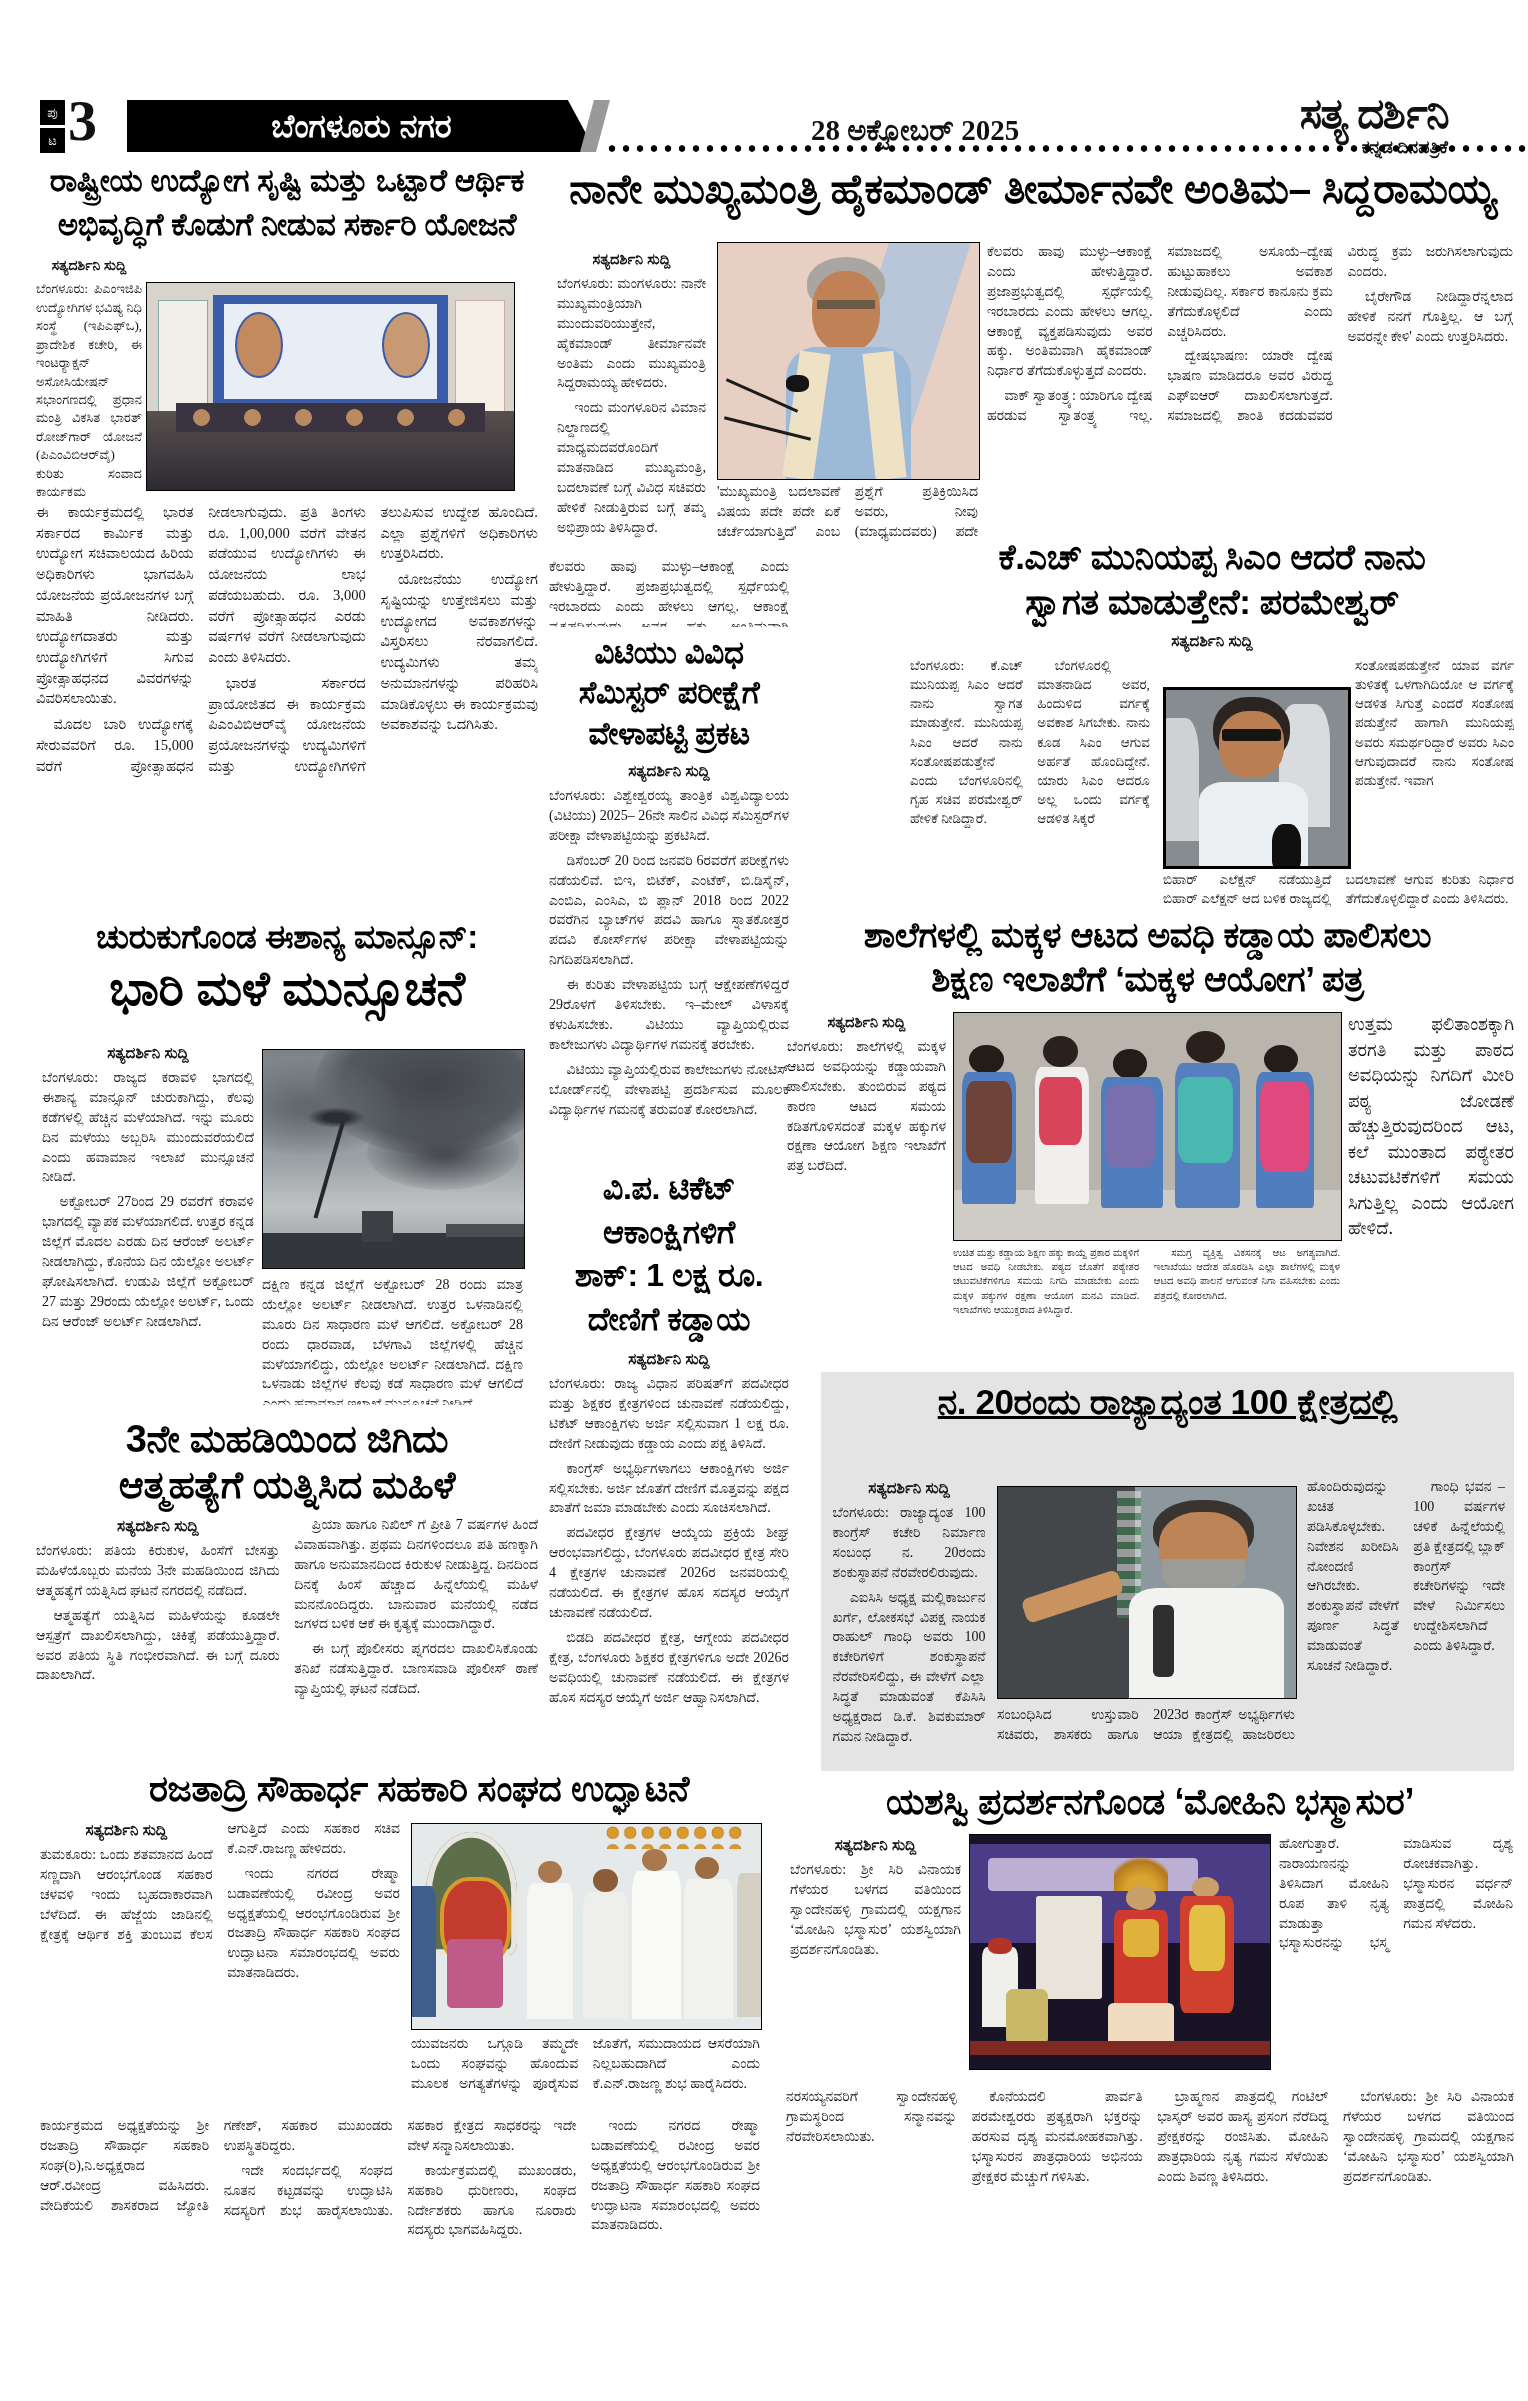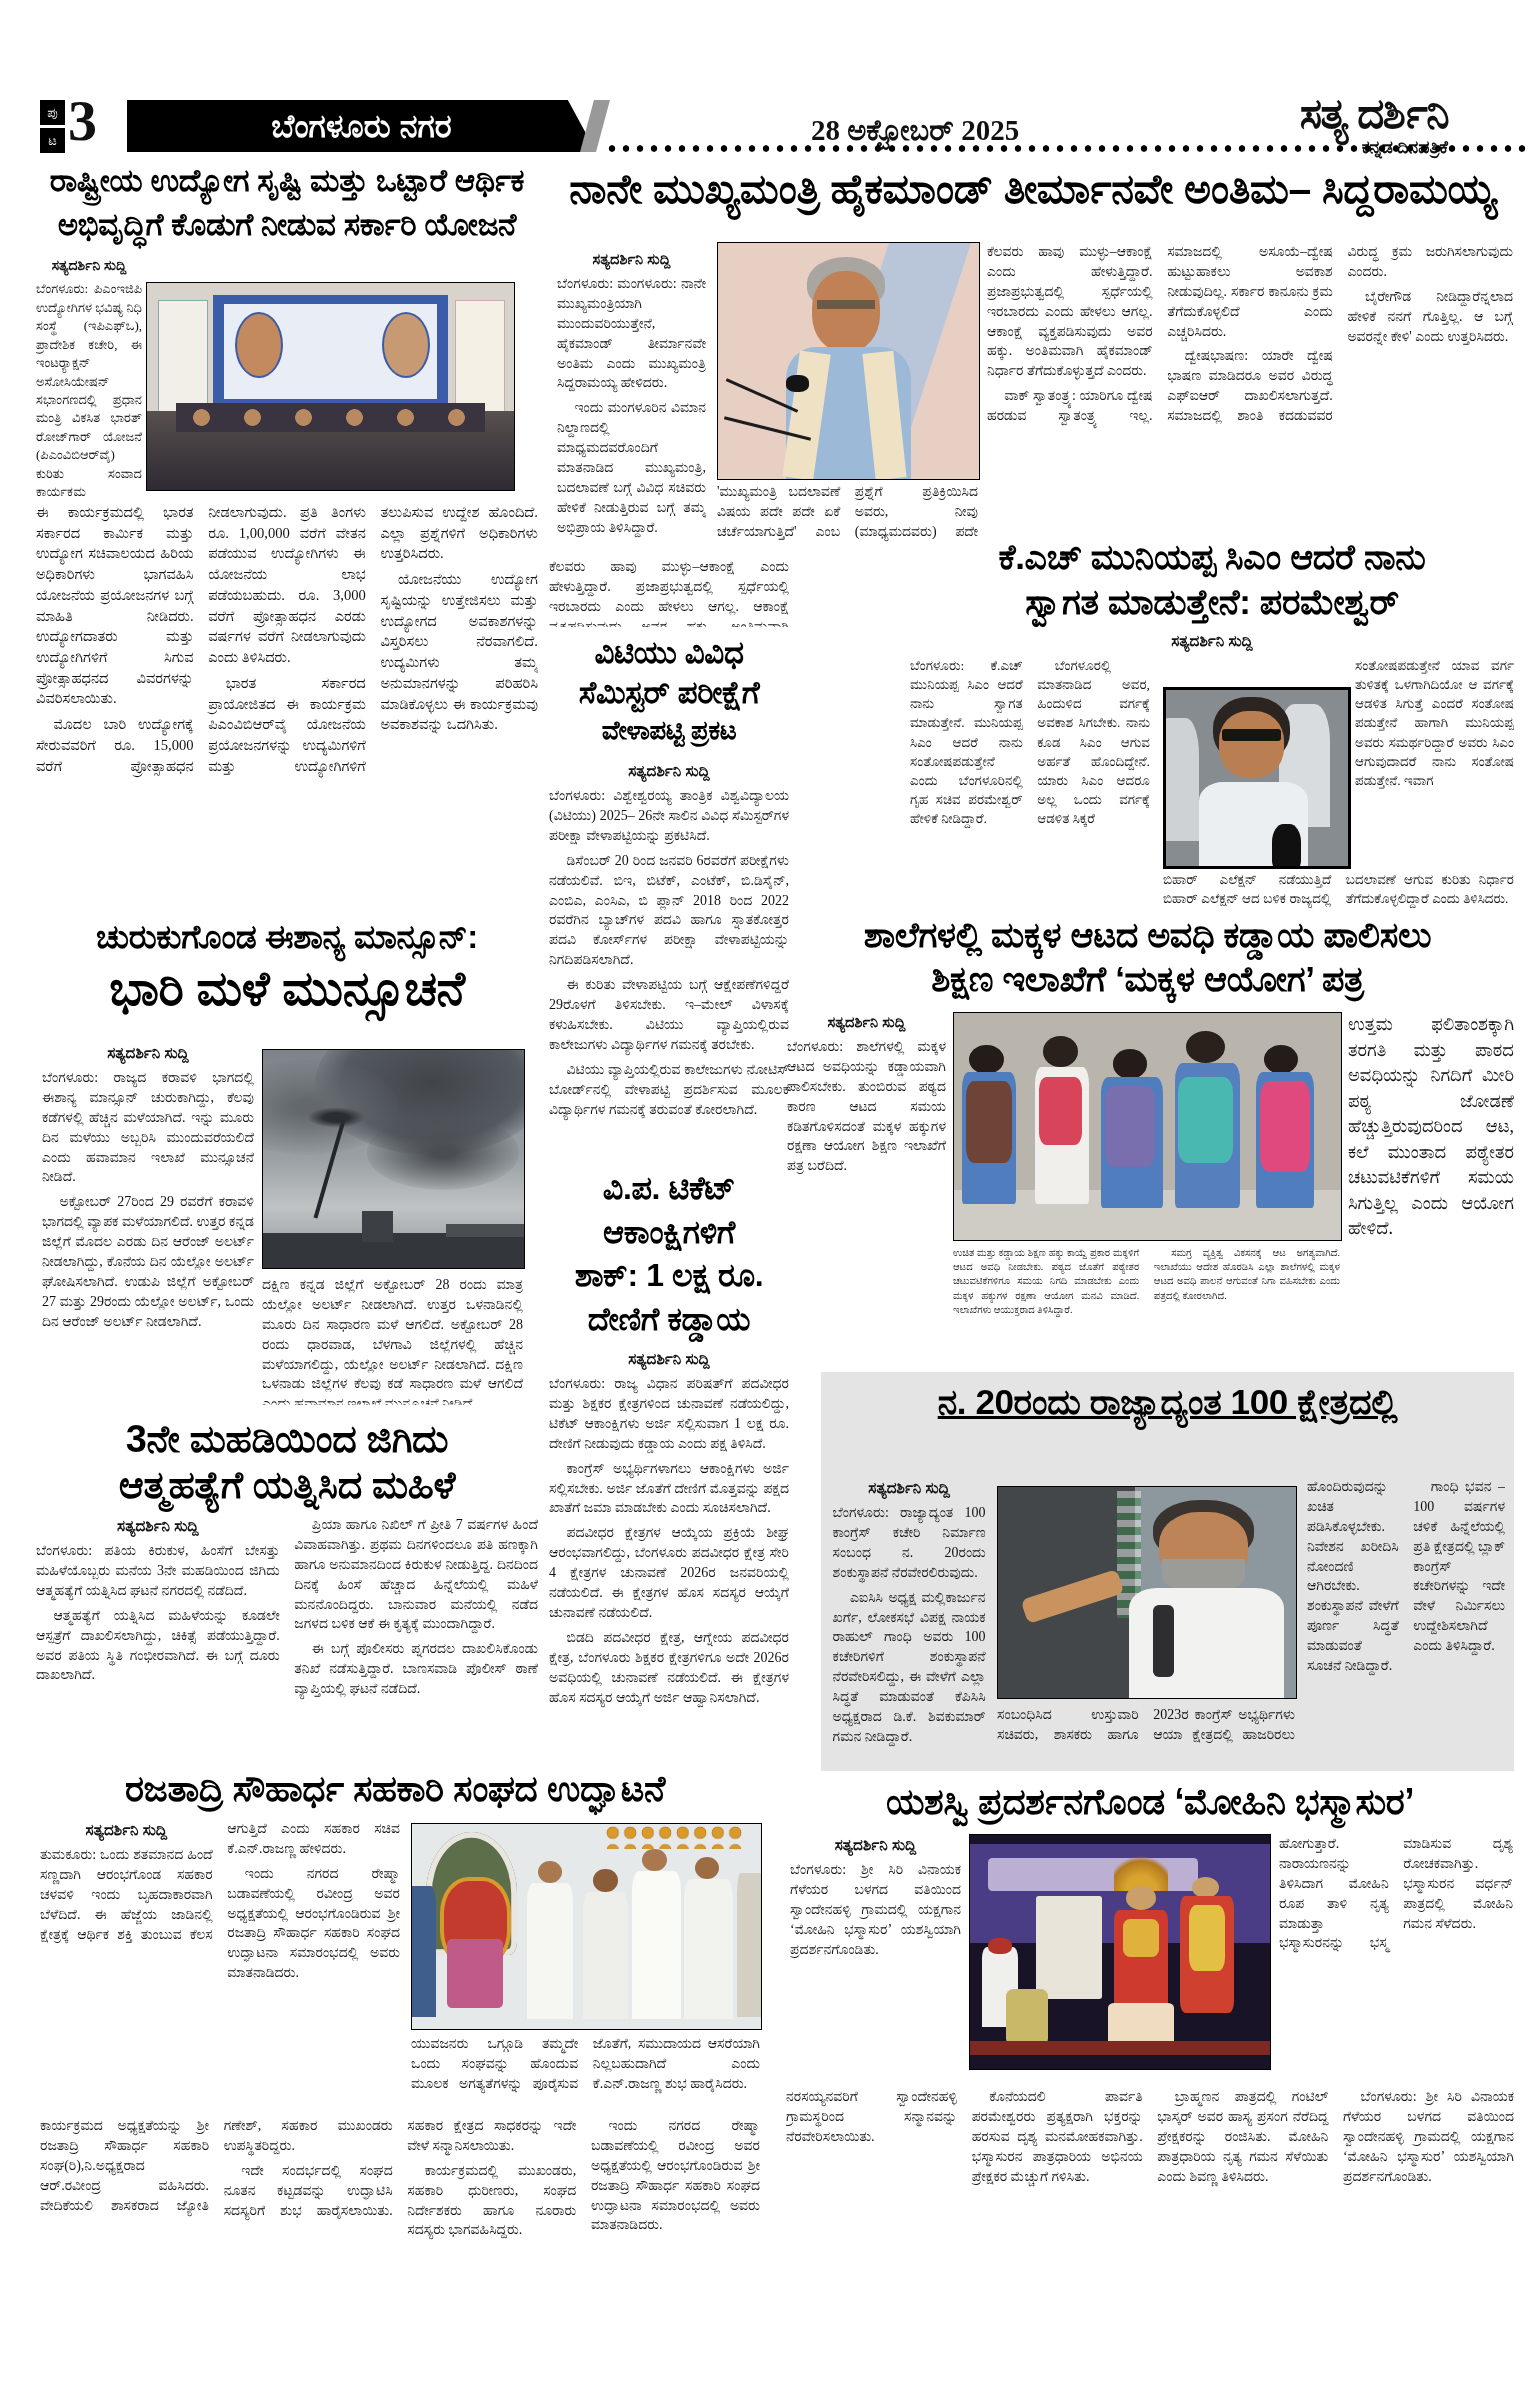--- a/index.html
+++ b/index.html
@@ -145,21 +145,21 @@
     <div class="ps" style="left:70%;top:80%;width:100%;height:6%;background:#4a4e53;"></div>
   </div>
   <div class="bt" style="left:262px;top:1275px;width:261px;height:130px;font-size:14px;">
     <p class="ni">ದಕ್ಷಿಣ ಕನ್ನಡ ಜಿಲ್ಲೆಗೆ ಅಕ್ಟೋಬರ್ 28 ರಂದು ಮಾತ್ರ ಯೆಲ್ಲೋ ಅಲರ್ಟ್ ನೀಡಲಾಗಿದೆ. ಉತ್ತರ ಒಳನಾಡಿನಲ್ಲಿ ಮೂರು ದಿನ ಸಾಧಾರಣ ಮಳೆ ಆಗಲಿದೆ. ಅಕ್ಟೋಬರ್ 28 ರಂದು ಧಾರವಾಡ, ಬೆಳಗಾವಿ ಜಿಲ್ಲೆಗಳಲ್ಲಿ ಹೆಚ್ಚಿನ ಮಳೆಯಾಗಲಿದ್ದು, ಯೆಲ್ಲೋ ಅಲರ್ಟ್ ನೀಡಲಾಗಿದೆ. ದಕ್ಷಿಣ ಒಳನಾಡು ಜಿಲ್ಲೆಗಳ ಕೆಲವು ಕಡೆ ಸಾಧಾರಣ ಮಳೆ ಆಗಲಿದೆ ಎಂದು ಹವಾಮಾನ ಇಲಾಖೆ ಮುನ್ಸೂಚನೆ ನೀಡಿದೆ.</p>
   </div>
 </div>
 
 <div>
   <div class="hl" style="left:549px;top:635px;width:240px;font-size:31px;">ವಿಟಿಯು ವಿವಿಧ</div>
   <div class="hl" style="left:549px;top:675px;width:240px;font-size:31px;">ಸೆಮಿಸ್ಟರ್ ಪರೀಕ್ಷೆಗೆ</div>
-  <div class="hl" style="left:549px;top:716px;width:240px;font-size:26px;">ವೇಳಾಪಟ್ಟಿ ಪ್ರಕಟ</div>
+  <div class="hl" style="left:549px;top:716px;width:240px;font-size:31px;">ವೇಳಾಪಟ್ಟಿ ಪ್ರಕಟ</div>
   <div class="bt" style="left:549px;top:760px;width:240px;height:402px;font-size:14px;">
     <div class="by">ಸತ್ಯದರ್ಶಿನಿ ಸುದ್ದಿ</div>
     <p class="ni">ಬೆಂಗಳೂರು: ವಿಶ್ವೇಶ್ವರಯ್ಯ ತಾಂತ್ರಿಕ ವಿಶ್ವವಿದ್ಯಾಲಯ (ವಿಟಿಯು) 2025– 26ನೇ ಸಾಲಿನ ವಿವಿಧ ಸೆಮಿಸ್ಟರ್‌ಗಳ ಪರೀಕ್ಷಾ ವೇಳಾಪಟ್ಟಿಯನ್ನು ಪ್ರಕಟಿಸಿದೆ.</p>
     <p>ಡಿಸೆಂಬರ್ 20 ರಿಂದ ಜನವರಿ 6ರವರೆಗೆ ಪರೀಕ್ಷೆಗಳು ನಡೆಯಲಿವೆ. ಬಿಇ, ಬಿಟೆಕ್, ಎಂಟೆಕ್, ಬಿ.ಡಿಸೈನ್, ಎಂಬಿಎ, ಎಂಸಿಎ, ಬಿ ಪ್ಲಾನ್ 2018 ರಿಂದ 2022 ರವರೆಗಿನ ಬ್ಯಾಚ್‌ಗಳ ಪದವಿ ಹಾಗೂ ಸ್ನಾತಕೋತ್ತರ ಪದವಿ ಕೋರ್ಸ್‌ಗಳ ಪರೀಕ್ಷಾ ವೇಳಾಪಟ್ಟಿಯನ್ನು ನಿಗದಿಪಡಿಸಲಾಗಿದೆ.</p>
     <p>ಈ ಕುರಿತು ವೇಳಾಪಟ್ಟಿಯ ಬಗ್ಗೆ ಆಕ್ಷೇಪಣೆಗಳಿದ್ದರೆ 29ರೊಳಗೆ ತಿಳಿಸಬೇಕು. ಇ–ಮೇಲ್ ವಿಳಾಸಕ್ಕೆ ಕಳುಹಿಸಬೇಕು. ವಿಟಿಯು ವ್ಯಾಪ್ತಿಯಲ್ಲಿರುವ ಕಾಲೇಜುಗಳು ವಿದ್ಯಾರ್ಥಿಗಳ ಗಮನಕ್ಕೆ ತರಬೇಕು.</p>
     <p>ವಿಟಿಯು ವ್ಯಾಪ್ತಿಯಲ್ಲಿರುವ ಕಾಲೇಜುಗಳು ನೋಟಿಸ್ ಬೋರ್ಡ್‌ನಲ್ಲಿ ವೇಳಾಪಟ್ಟಿ ಪ್ರದರ್ಶಿಸುವ ಮೂಲಕ ವಿದ್ಯಾರ್ಥಿಗಳ ಗಮನಕ್ಕೆ ತರುವಂತೆ ಕೋರಲಾಗಿದೆ.</p>
   </div>
 </div>
 
 <div>
@@ -242,21 +242,21 @@
   <div class="bt c2" style="left:36px;top:1515px;width:502px;height:240px;font-size:14px;">
     <div class="by">ಸತ್ಯದರ್ಶಿನಿ ಸುದ್ದಿ</div>
     <p class="ni">ಬೆಂಗಳೂರು: ಪತಿಯ ಕಿರುಕುಳ, ಹಿಂಸೆಗೆ ಬೇಸತ್ತು ಮಹಿಳೆಯೊಬ್ಬರು ಮನೆಯ 3ನೇ ಮಹಡಿಯಿಂದ ಜಿಗಿದು ಆತ್ಮಹತ್ಯೆಗೆ ಯತ್ನಿಸಿದ ಘಟನೆ ನಗರದಲ್ಲಿ ನಡೆದಿದೆ.</p>
     <p>ಆತ್ಮಹತ್ಯೆಗೆ ಯತ್ನಿಸಿದ ಮಹಿಳೆಯನ್ನು ಕೂಡಲೇ ಆಸ್ಪತ್ರೆಗೆ ದಾಖಲಿಸಲಾಗಿದ್ದು, ಚಿಕಿತ್ಸೆ ಪಡೆಯುತ್ತಿದ್ದಾರೆ. ಅವರ ಪತಿಯ ಸ್ಥಿತಿ ಗಂಭೀರವಾಗಿದೆ. ಈ ಬಗ್ಗೆ ದೂರು ದಾಖಲಾಗಿದೆ.</p>
     <p>ಪ್ರಿಯಾ ಹಾಗೂ ನಿಖಿಲ್ ಗೆ ಪ್ರೀತಿ 7 ವರ್ಷಗಳ ಹಿಂದೆ ವಿವಾಹವಾಗಿತ್ತು. ಪ್ರಥಮ ದಿನಗಳಿಂದಲೂ ಪತಿ ಹಣಕ್ಕಾಗಿ ಹಾಗೂ ಅನುಮಾನದಿಂದ ಕಿರುಕುಳ ನೀಡುತ್ತಿದ್ದ. ದಿನದಿಂದ ದಿನಕ್ಕೆ ಹಿಂಸೆ ಹೆಚ್ಚಾದ ಹಿನ್ನೆಲೆಯಲ್ಲಿ ಮಹಿಳೆ ಮನನೊಂದಿದ್ದರು. ಬಾನುವಾರ ಮನೆಯಲ್ಲಿ ನಡೆದ ಜಗಳದ ಬಳಿಕ ಆಕೆ ಈ ಕೃತ್ಯಕ್ಕೆ ಮುಂದಾಗಿದ್ದಾರೆ.</p>
     <p>ಈ ಬಗ್ಗೆ ಪೊಲೀಸರು ಪ್ನಗರದಲ ದಾಖಲಿಸಿಕೊಂಡು ತನಿಖೆ ನಡೆಸುತ್ತಿದ್ದಾರೆ. ಬಾಣಸವಾಡಿ ಪೊಲೀಸ್ ಠಾಣೆ ವ್ಯಾಪ್ತಿಯಲ್ಲಿ ಘಟನೆ ನಡೆದಿದೆ.</p>
   </div>
 </div>
 
 <div>
-  <div class="hl" style="left:24px;top:1768px;width:742px;font-size:36px;">ರಜತಾದ್ರಿ ಸೌಹಾರ್ಧ ಸಹಕಾರಿ ಸಂಘದ ಉದ್ಘಾಟನೆ</div>
+  <div class="hl" style="left:48px;top:1768px;width:742px;font-size:36px;">ರಜತಾದ್ರಿ ಸೌಹಾರ್ಧ ಸಹಕಾರಿ ಸಂಘದ ಉದ್ಘಾಟನೆ</div>
   <div class="bt c2" style="left:40px;top:1819px;width:360px;height:290px;font-size:14px;">
     <div class="by">ಸತ್ಯದರ್ಶಿನಿ ಸುದ್ದಿ</div>
     <p class="ni">ತುಮಕೂರು: ಒಂದು ಶತಮಾನದ ಹಿಂದೆ ಸಣ್ಣದಾಗಿ ಆರಂಭಗೊಂಡ ಸಹಕಾರ ಚಳವಳಿ ಇಂದು ಬೃಹದಾಕಾರವಾಗಿ ಬೆಳೆದಿದೆ. ಈ ಹೆಜ್ಜೆಯ ಜಾಡಿನಲ್ಲಿ ಕ್ಷೇತ್ರಕ್ಕೆ ಆರ್ಥಿಕ ಶಕ್ತಿ ತುಂಬುವ ಕೆಲಸ ಆಗುತ್ತಿದೆ ಎಂದು ಸಹಕಾರ ಸಚಿವ ಕೆ.ಎನ್.ರಾಜಣ್ಣ ಹೇಳಿದರು.</p>
     <p>ಇಂದು ನಗರದ ರೇಷ್ಮಾ ಬಡಾವಣೆಯಲ್ಲಿ ರವೀಂದ್ರ ಅವರ ಅಧ್ಯಕ್ಷತೆಯಲ್ಲಿ ಆರಂಭಗೊಂಡಿರುವ ಶ್ರೀ ರಜತಾದ್ರಿ ಸೌಹಾರ್ಧ ಸಹಕಾರಿ ಸಂಘದ ಉದ್ಘಾಟನಾ ಸಮಾರಂಭದಲ್ಲಿ ಅವರು ಮಾತನಾಡಿದರು.</p>
   </div>
   <div class="photo" style="left:411px;top:1823px;width:349px;height:205px;background:#e6e9e9;">
     <div class="ps" style="left:55%;top:0;width:40%;height:12%;background-image:radial-gradient(circle,#d79a2b 5.1px,#b9742a 5.8px,transparent 6.5px);background-size:17.5px 17.5px;"></div>
     <div class="ps" style="left:4%;top:4%;width:26%;height:60%;border-radius:50% 50% 10% 10%;background:#5c6e4a;box-shadow:inset 0 0 0 5.8px #e8e6df;"></div>
     <div class="ps" style="left:8%;top:26%;width:18%;height:40%;border-radius:40%;background:#c23b2e;border:4.4px solid #d79a2b;"></div>
     <div class="ps" style="left:10%;top:56%;width:16%;height:34%;background:#c05a88;border-radius:8%;"></div>

